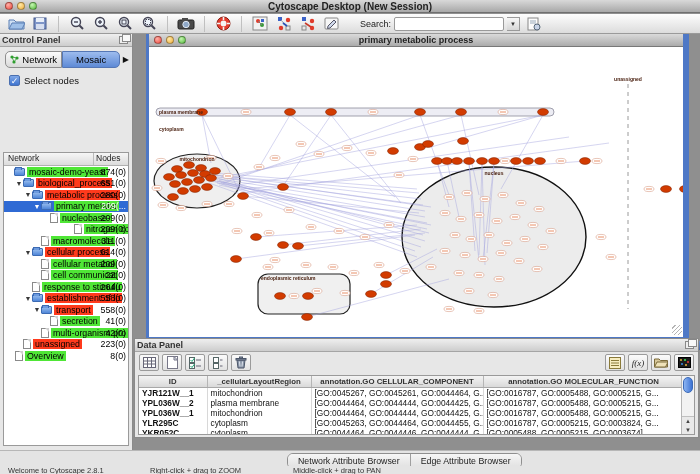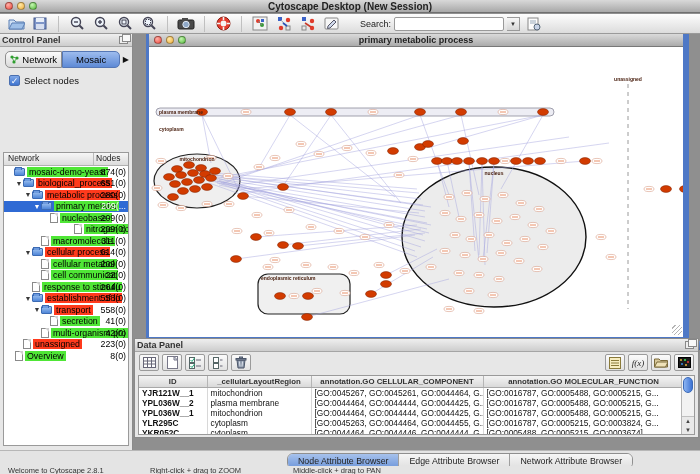--- a/index.html
+++ b/index.html
@@ -809,22 +809,21 @@
       <div class="vscroll">
         <div class="vthumb"></div>
         <div class="varrows">▲<br>▼</div>
       </div>
     </div>
   </div>
 </div>
 
 <div class="bottom-strip">
   <div class="seg-group">
-    <div class="seg selected">Node Attribute Browser</div>
+    <div class="seg">Network Attribute Browser</div>
     <div class="seg">Edge Attribute Browser</div>
-    <div class="seg">Network Attribute Browser</div>
   </div>
 </div>
 <div class="statusbar">
   <span class="st0">Welcome to Cytoscape 2.8.1</span>
   <span class="st1">Right-click + drag to ZOOM</span>
   <span class="st2">Middle-click + drag to PAN</span>
 </div>
 
 </body></html>

